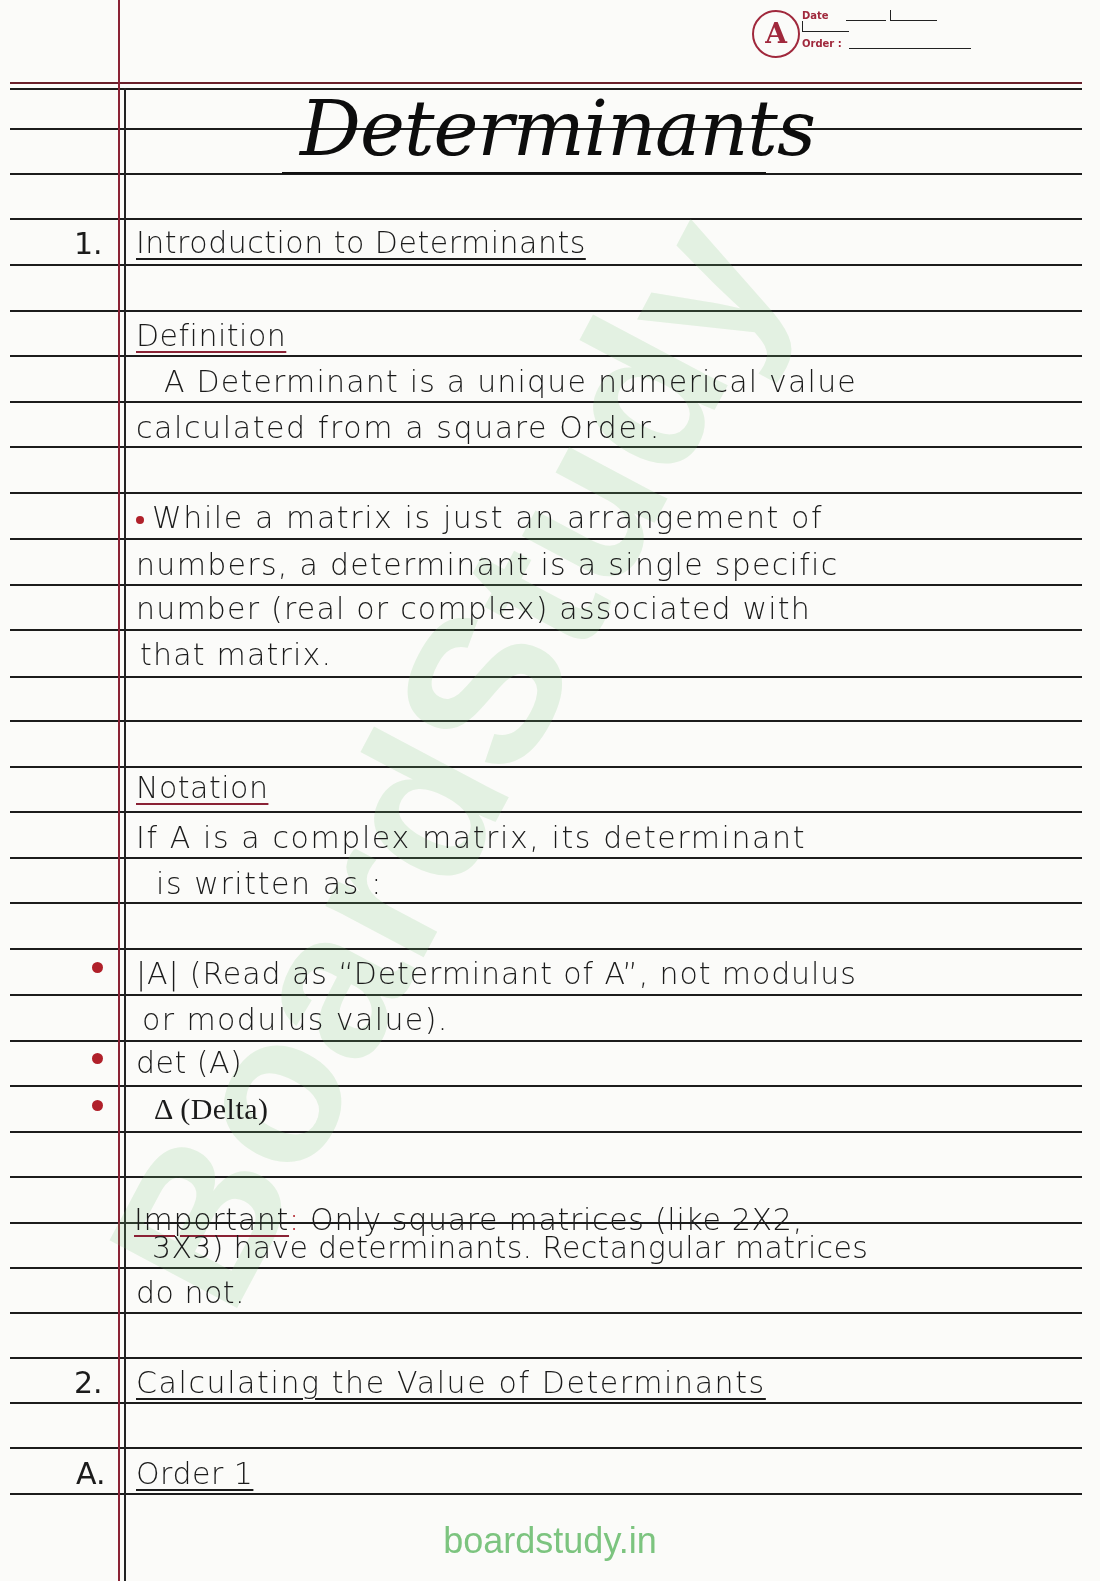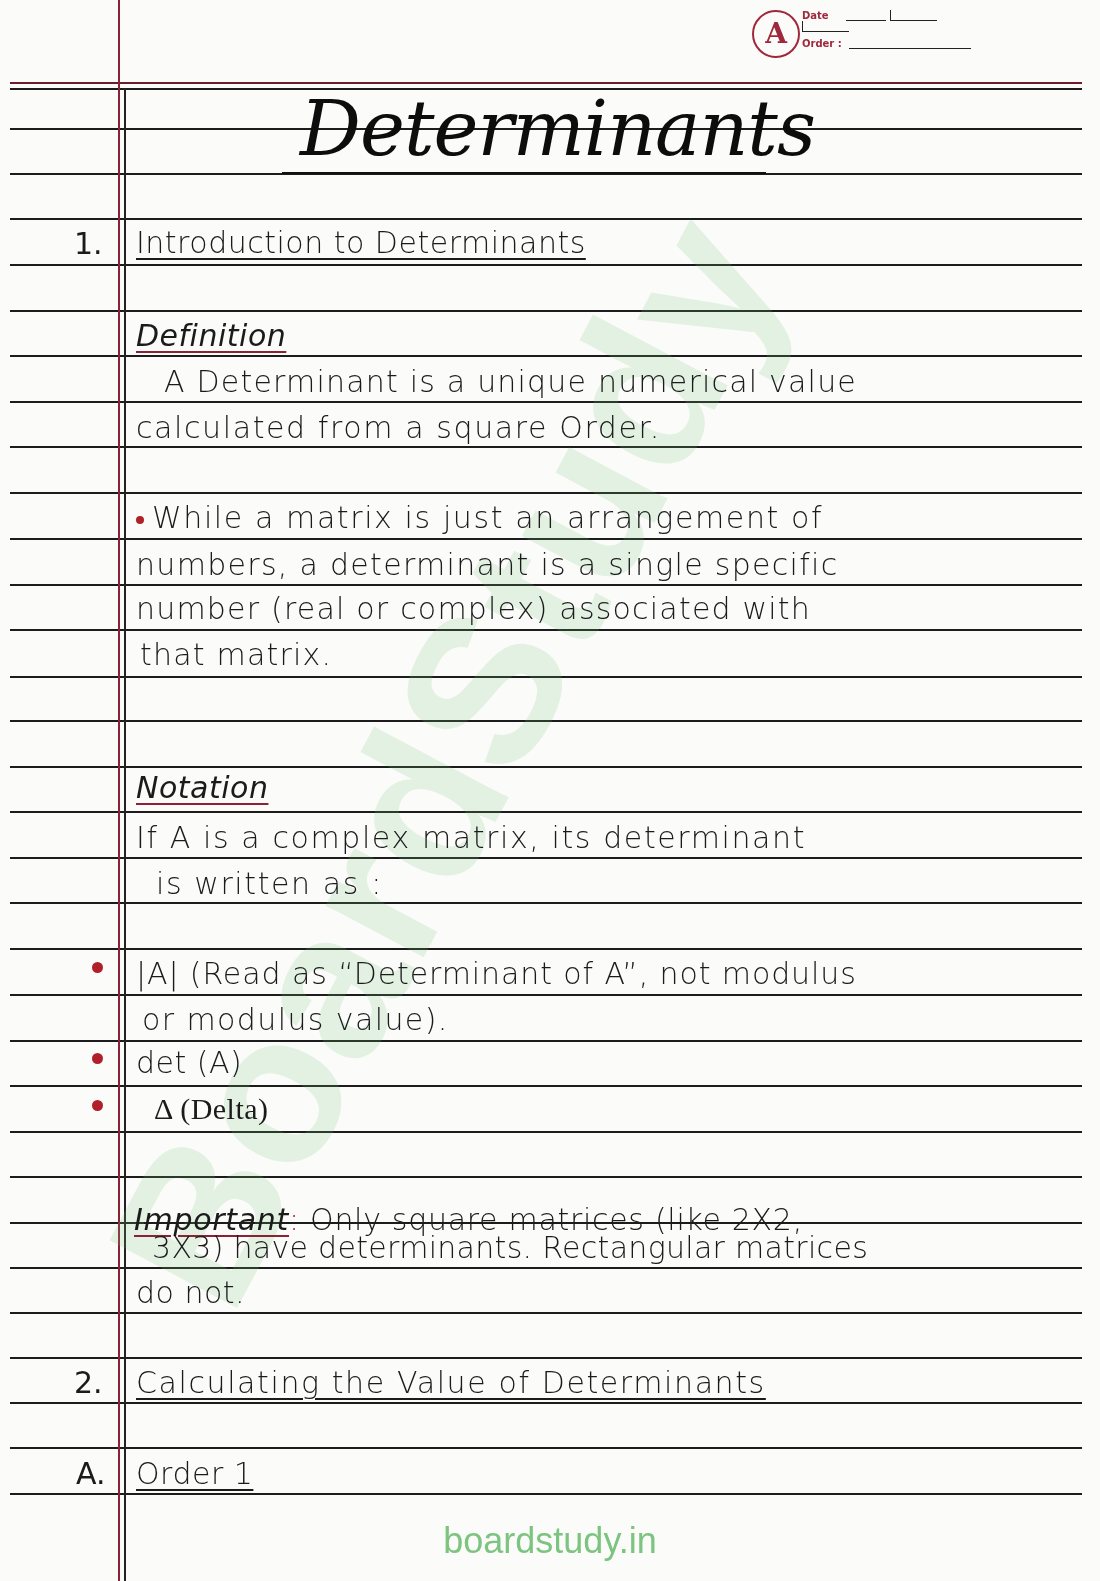--- a/index.html
+++ b/index.html
@@ -26,21 +26,21 @@
   .title {
     position: absolute; left: 300px; top: 84px;
     font-family: "DejaVu Serif", serif; font-style: italic; font-size: 76px; line-height: 90px;
     color: #0d0d0d; letter-spacing: -1px;
   }
   .title-underline { position: absolute; left: 282px; top: 172px; width: 484px; height: 2px; background: #111; }
 
   .hw { position: absolute; font-family: "DejaVu Sans", sans-serif; font-size: 30px; line-height: 36px; color: #1b1b1b; white-space: nowrap; letter-spacing: 0.5px; font-weight: 300; }
   .num { position: absolute; font-size: 30px; line-height: 36px; color: #1b1b1b; }
   .ul { text-decoration: underline; text-decoration-thickness: 2px; text-underline-offset: 5px; }
-  .ul-red { text-decoration-color: #8a2235; font-style: italic; }
+  .ul-red { text-decoration-color: #8a2235; }
   .bullet-dot { display: inline-block; width: 8px; height: 8px; border-radius: 50%; background: #b0202a; vertical-align: middle; margin-right: 8px; }
   .mbullet { position: absolute; left: 92px; width: 11px; height: 11px; border-radius: 50%; background: #b0202a; }
   .colon-red { color: #b0202a; }
 
   .watermark {
     position: absolute; left: 60px; top: 560px;
     font-family: "Liberation Sans", sans-serif; font-size: 210px; font-weight: bold;
     color: rgba(120, 200, 120, 0.18); transform: rotate(-62deg); transform-origin: left top;
     white-space: nowrap; pointer-events: none; top: 1230px;
   }

